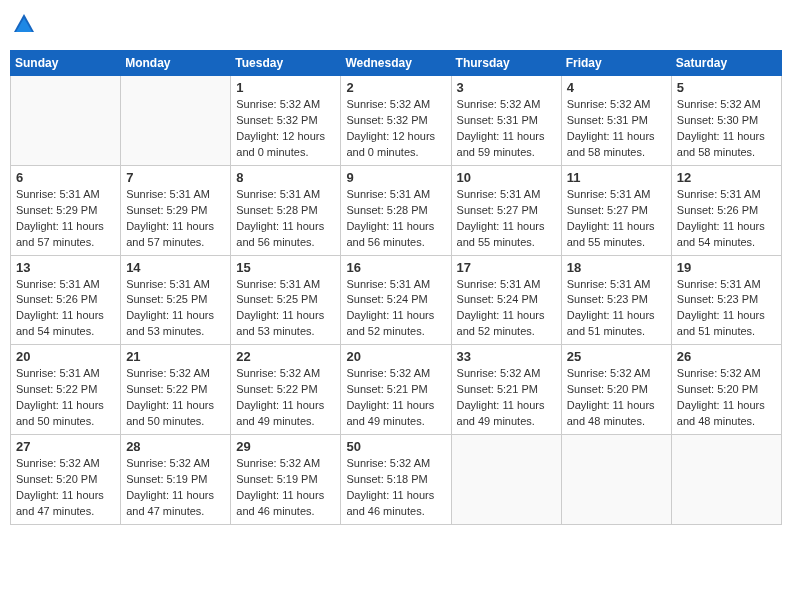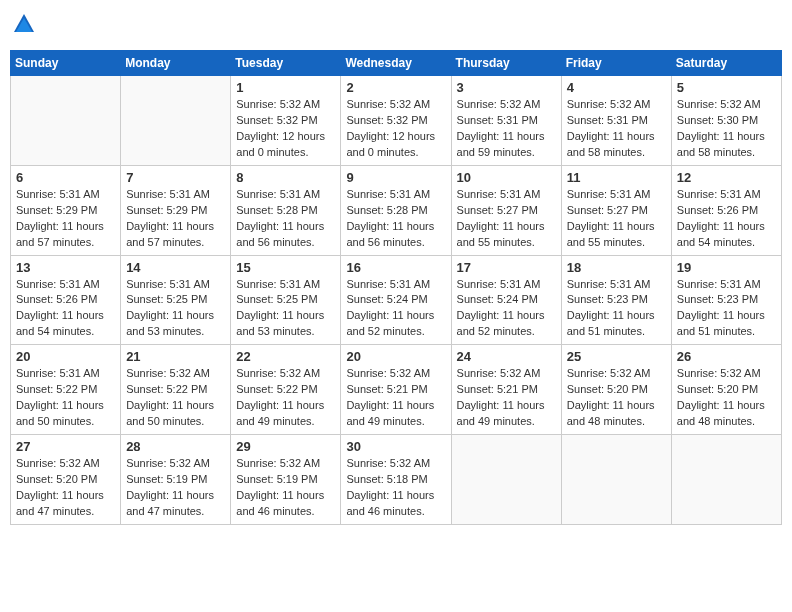--- a/index.html
+++ b/index.html
@@ -284,21 +284,21 @@
 and 49 minutes.</div>
         </td>
         <td>
           <span class="day-number">20</span>
           <div class="day-info">Sunrise: 5:32 AM
 Sunset: 5:21 PM
 Daylight: 11 hours
 and 49 minutes.</div>
         </td>
         <td>
-          <span class="day-number">24</span>
+          <span class="day-number">33</span>
           <div class="day-info">Sunrise: 5:32 AM
 Sunset: 5:21 PM
 Daylight: 11 hours
 and 49 minutes.</div>
         </td>
         <td>
           <span class="day-number">25</span>
           <div class="day-info">Sunrise: 5:32 AM
 Sunset: 5:20 PM
 Daylight: 11 hours
@@ -328,21 +328,21 @@
 and 47 minutes.</div>
         </td>
         <td>
           <span class="day-number">29</span>
           <div class="day-info">Sunrise: 5:32 AM
 Sunset: 5:19 PM
 Daylight: 11 hours
 and 46 minutes.</div>
         </td>
         <td>
-          <span class="day-number">30</span>
+          <span class="day-number">50</span>
           <div class="day-info">Sunrise: 5:32 AM
 Sunset: 5:18 PM
 Daylight: 11 hours
 and 46 minutes.</div>
         </td>
         <td class="empty"></td>
         <td class="empty"></td>
         <td class="empty"></td>
       </tr>
     </tbody>

